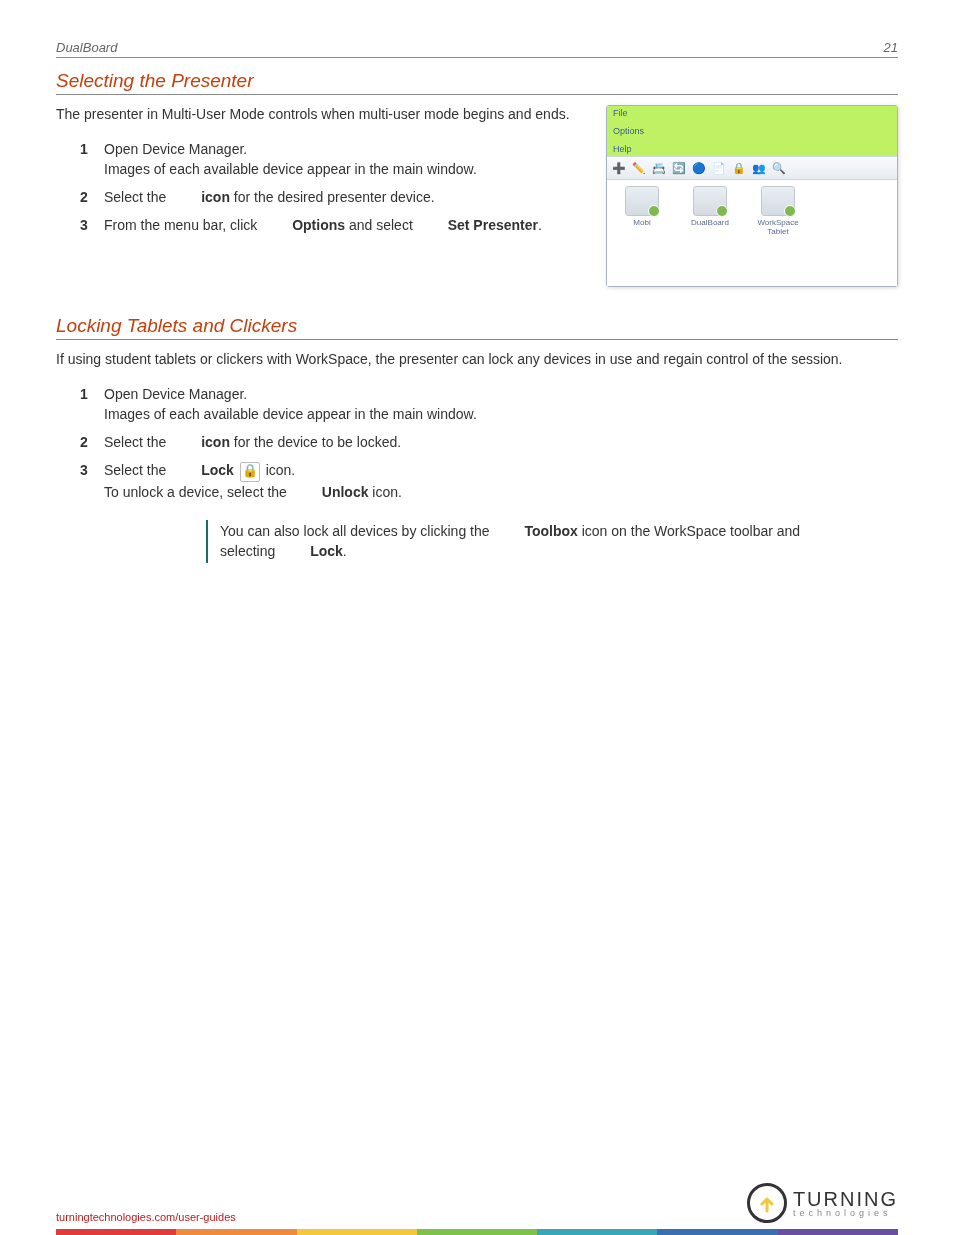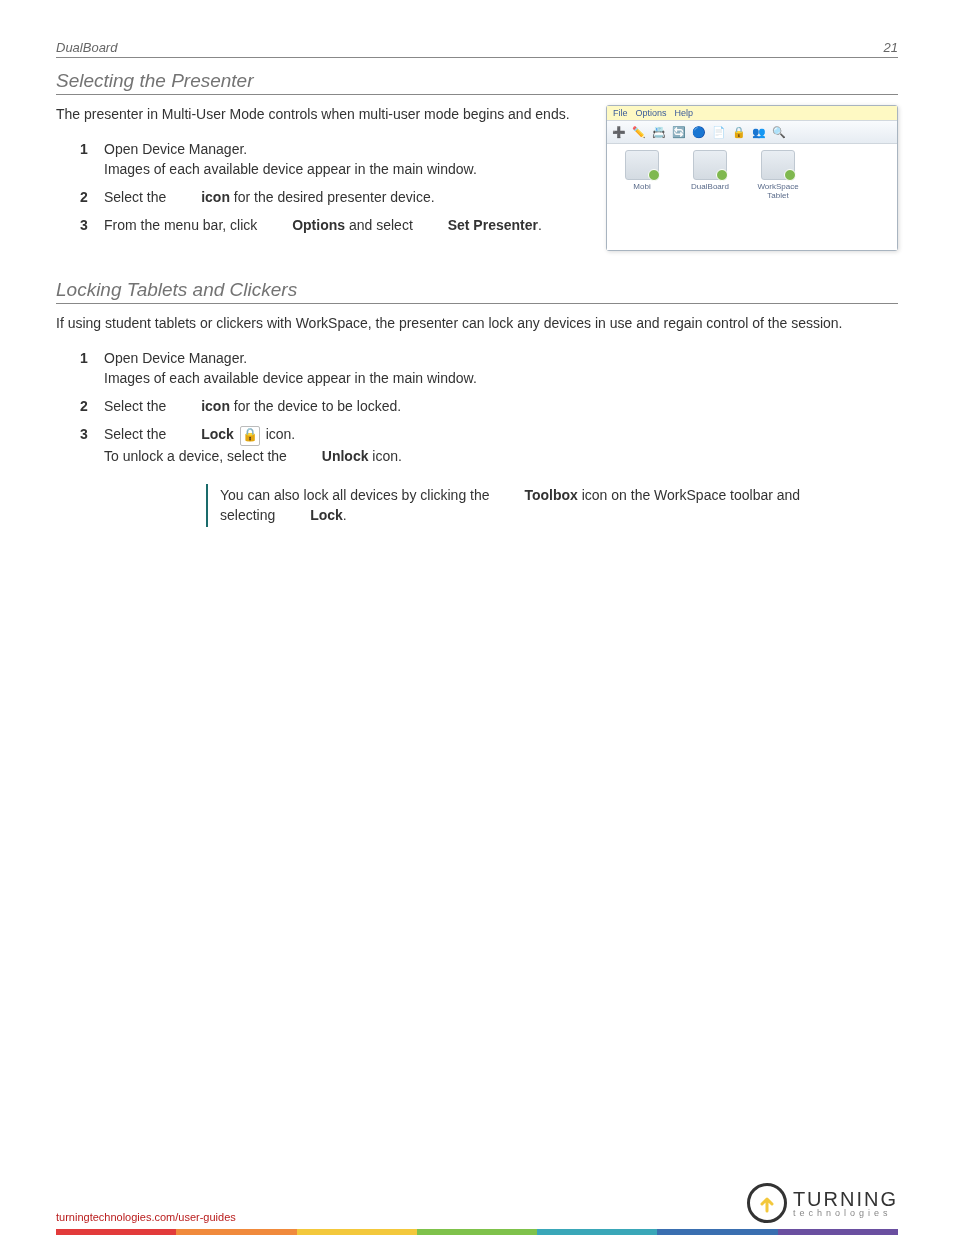--- a/index.html
+++ b/index.html
@@ -21,21 +21,21 @@
     font-style: italic;
     color: #666;
     font-size: 13px;
     border-bottom: 1px solid #888;
     padding-bottom: 2px;
     margin-bottom: 12px;
   }
   h2.section {
     font-style: italic;
     font-weight: normal;
-    color: #737373;
+    color: #c2410c;
     font-size: 19px;
     border-bottom: 1px solid #888;
     padding-bottom: 2px;
     margin-bottom: 10px;
     margin-top: 6px;
   }
   .intro {
     line-height: 1.4;
     margin-bottom: 14px;
     max-width: 520px;
@@ -107,23 +107,24 @@
     box-shadow: 1px 1px 4px rgba(0,0,0,0.15);
     font-size: 9px;
     color: #5a6b8a;
     background: #eef2f6;
     flex-shrink: 0;
   }
   .menubar {
     display: flex;
     gap: 8px;
     padding: 2px 6px;
-    background: #fef9c3;
+    background: #bef264;
     border-bottom: 1px solid #d2d8de;
     color: #3a5b9a;
+    flex-direction: column;
   }
   .toolbar {
     display: flex;
     gap: 4px;
     padding: 3px 4px;
     background: linear-gradient(#f9fbfd,#e6ecf2);
     border-bottom: 1px solid #cfd6dd;
   }
   .tb-btn {
     width: 16px; height: 16px;

